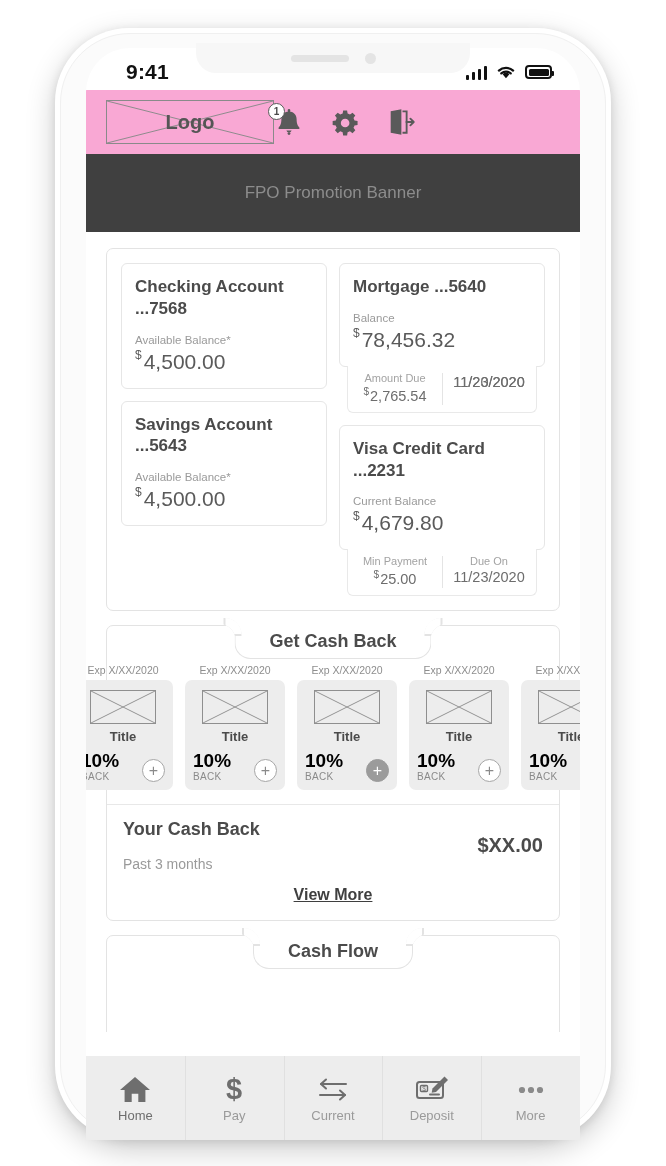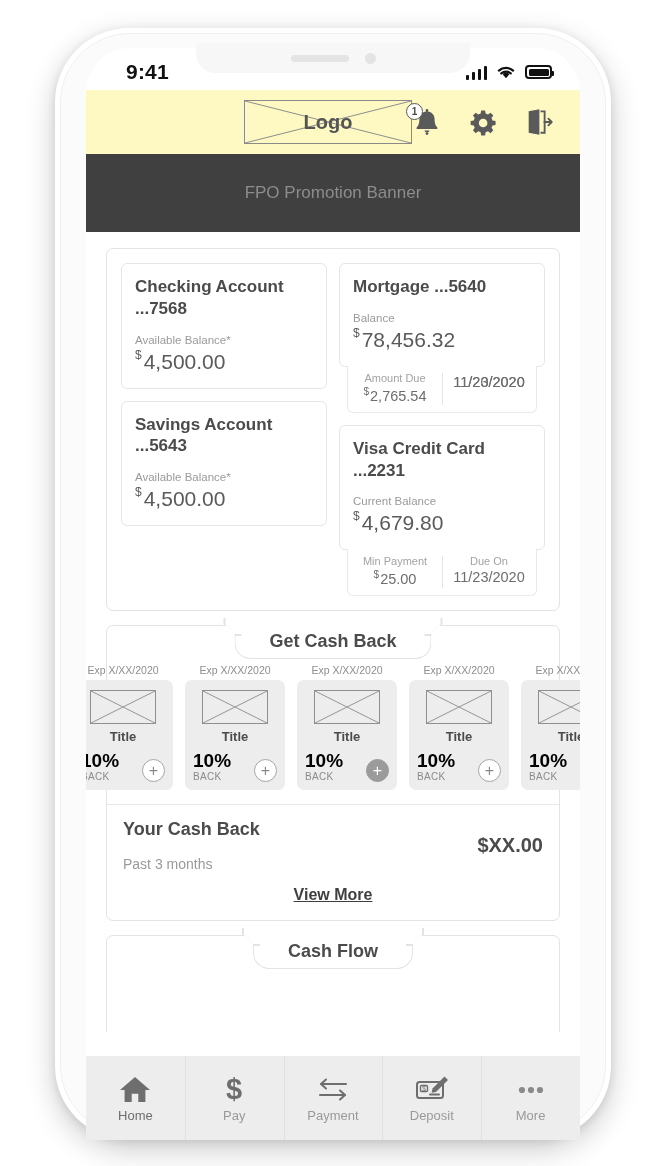--- a/index.html
+++ b/index.html
@@ -86,23 +86,23 @@
   }
   .battery::after {
     content:""; position:absolute; right:-4px; top:4px;
     width:2px; height:5px; background:#111; border-radius:0 1px 1px 0;
   }
   .battery span { display:block; width:100%; height:100%; background:#111; border-radius:1.5px; }
 
   
   .app-header {
     height: 64px;
-    display: flex; align-items: center; justify-content: flex-end;
+    display: flex; align-items: center; justify-content: flex-start;
     padding: 0 26px 0 20px;
-    background: #fef9c3;
+    background: #f9a8d4;
   }
   .logo-box {
     width: 168px; height: 44px;
     border: 1px solid #8a8a8a;
     position: relative;
     display: flex; align-items: center; justify-content: center;
   }
   .logo-box svg { position:absolute; inset:0; width:100%; height:100%; }
   .logo-box span {
     position: relative; font-size: 20px; font-weight: bold; color: #555;
@@ -566,21 +566,21 @@
 
       <div class="tab">
         <svg width="34" height="30" viewBox="0 0 34 30">
           <g stroke="#6e6e6e" stroke-width="2" fill="none" stroke-linecap="round" stroke-linejoin="round">
             <path d="M30 10 H5"></path>
             <path d="M10 5.5 L5 10 l5 4.5"></path>
             <path d="M4 21 H29"></path>
             <path d="M24 16.5 L29 21 l-5 4.5"></path>
           </g>
         </svg>
-        <div class="tab-label">Payment</div>
+        <div class="tab-label">Current</div>
       </div>
 
       <div class="tab">
         <svg width="38" height="30" viewBox="0 0 38 30">
           <rect x="4" y="8" width="26" height="16" rx="2.5" fill="none" stroke="#6e6e6e" stroke-width="2"></rect>
           <rect x="7.5" y="11.5" width="7" height="6" rx="1" fill="none" stroke="#6e6e6e" stroke-width="1.4"></rect>
           <text x="11" y="16.6" text-anchor="middle" font-family="Liberation Sans, sans-serif" font-size="6.5" fill="#6e6e6e">$</text>
           <path d="M17 20.5 h9" stroke="#6e6e6e" stroke-width="2" stroke-linecap="round"></path>
           <path d="M31.5 2.5 L35 6 L23 18 l-4.3 .8 .8-4.3 Z" fill="#6e6e6e"></path>
         </svg>

